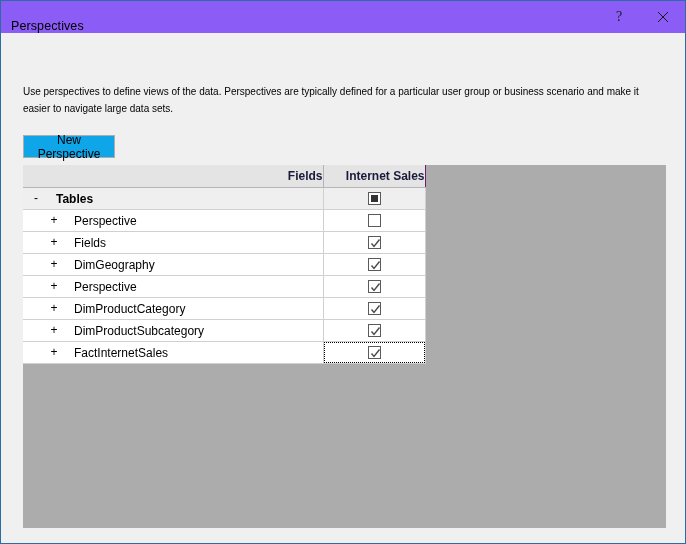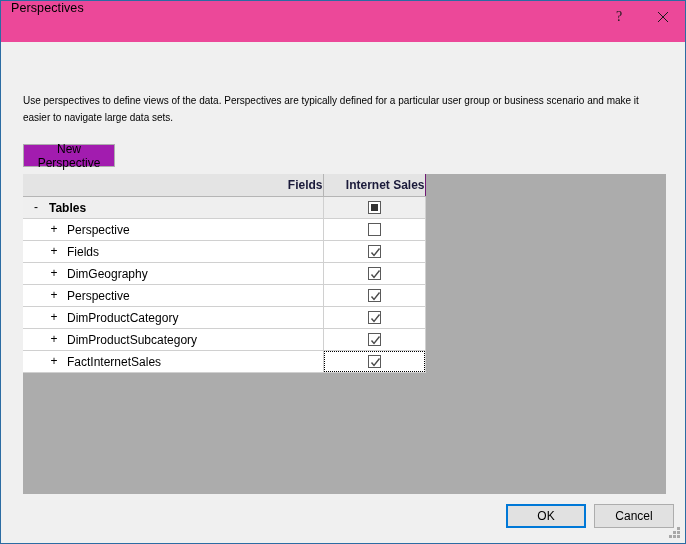--- a/index.html
+++ b/index.html
@@ -24,25 +24,25 @@
     height: 544px;
     box-sizing: border-box;
     border: 1px solid #2b6ca3;
     background: #f0f0f0;
     display: flex;
     flex-direction: column;
   }
 
   
   .titlebar {
-    height: 41px;
+    height: 32px;
     min-height: 32px;
-    background: #ec4899;
-    display: flex;
-    align-items: flex-start;
+    background: #8b5cf6;
+    display: flex;
+    align-items: flex-end;
     position: relative;
   }
   .title-text {
     font-size: 12.5px;
     color: #000000;
     margin-left: 10px;
     letter-spacing: 0.1px;
   }
   .title-buttons {
     position: absolute;
@@ -83,21 +83,21 @@
     color: #000000;
   }
 
   .new-perspective-btn {
     position: absolute;
     left: 22px;
     top: 102px;
     width: 92px;
     height: 23px;
     box-sizing: border-box;
-    background: #a21caf;
+    background: #0ea5e9;
     border: 1px solid #adadad;
     font-family: "Liberation Sans", sans-serif;
     font-size: 12px;
     color: #000000;
     display: flex;
     align-items: center;
     justify-content: center;
     padding: 0;
     cursor: default;
   }
@@ -158,21 +158,21 @@
     width: 14px;
     text-align: center;
     font-size: 12px;
     color: #000000;
     flex: 0 0 14px;
     line-height: 21px;
     user-select: none;
   }
   .exp-indent-0 { margin-left: 6px; }
   .exp-indent-1 { margin-left: 24px; }
-  .field-label { margin-left: 6px; }
+  .field-label { margin-left: 13px; }
   .field-label.bold { font-weight: bold; }
 
   .check-cell {
     height: 21px;
     display: flex;
     align-items: center;
     justify-content: center;
     box-sizing: border-box;
   }
   .check-cell.focused {
@@ -415,27 +415,15 @@
                       <polyline points="1.5,5.5 4,8.5 9.5,1.5" fill="none" stroke="#4a4a4a" stroke-width="1.4"></polyline>
                     </svg>
                   </span>
                 </div>
               </td>
             </tr>
           </tbody>
       </table>
     </div>
 
-    <div class="footer">
-      <button class="btn-ok">OK</button>
-      <button class="btn-cancel">Cancel</button>
-      <div class="gripper">
-        <i style="left:9px;top:1px;"></i>
-        <i style="left:5px;top:5px;"></i>
-          <i style="left:9px;top:5px;"></i>
-        <i style="left:1px;top:9px;"></i>
-          <i style="left:5px;top:9px;"></i>
-          <i style="left:9px;top:9px;"></i>
-      </div>
-    </div>
 
   </div>
 </div>
 
 </body></html>

